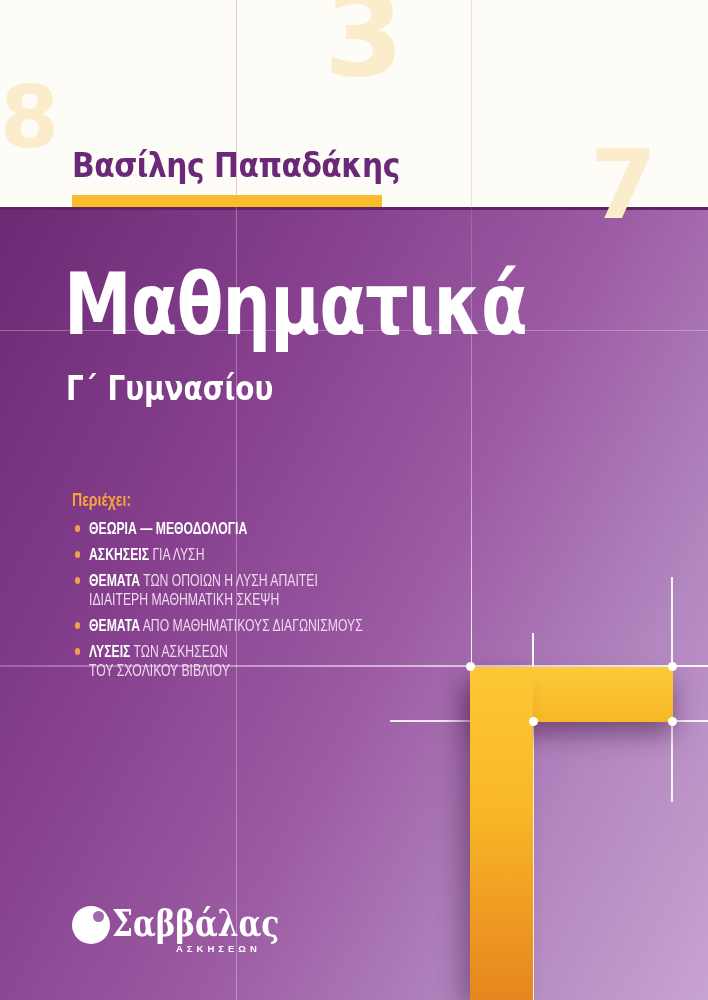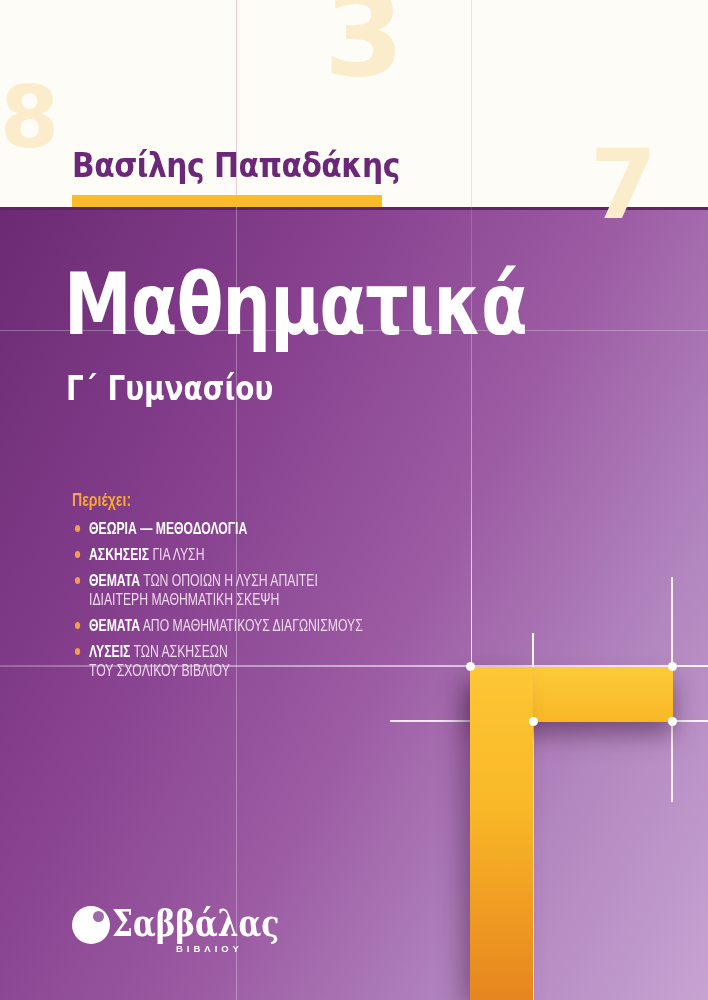--- a/index.html
+++ b/index.html
@@ -187,16 +187,16 @@
         <span class="lead">ΛΥΣΕΙΣ</span><span class="rest"> ΤΩΝ ΑΣΚΗΣΕΩΝ</span><span class="line2">ΤΟΥ ΣΧΟΛΙΚΟΥ ΒΙΒΛΙΟΥ</span>
       </li>
     </ul>
   </div>
 
   <div class="publisher">
     <div class="pub-ball">
       <div class="pub-ball-hole"></div>
     </div>
     <div class="pub-name">Σαββάλας</div>
-    <div class="pub-tagline">ΒΙΒΛΙΟΥ</div>
+    <div class="pub-tagline">ΑΣΚΗΣΕΩΝ</div>
   </div>
 
 </div>
 
 </body></html>

